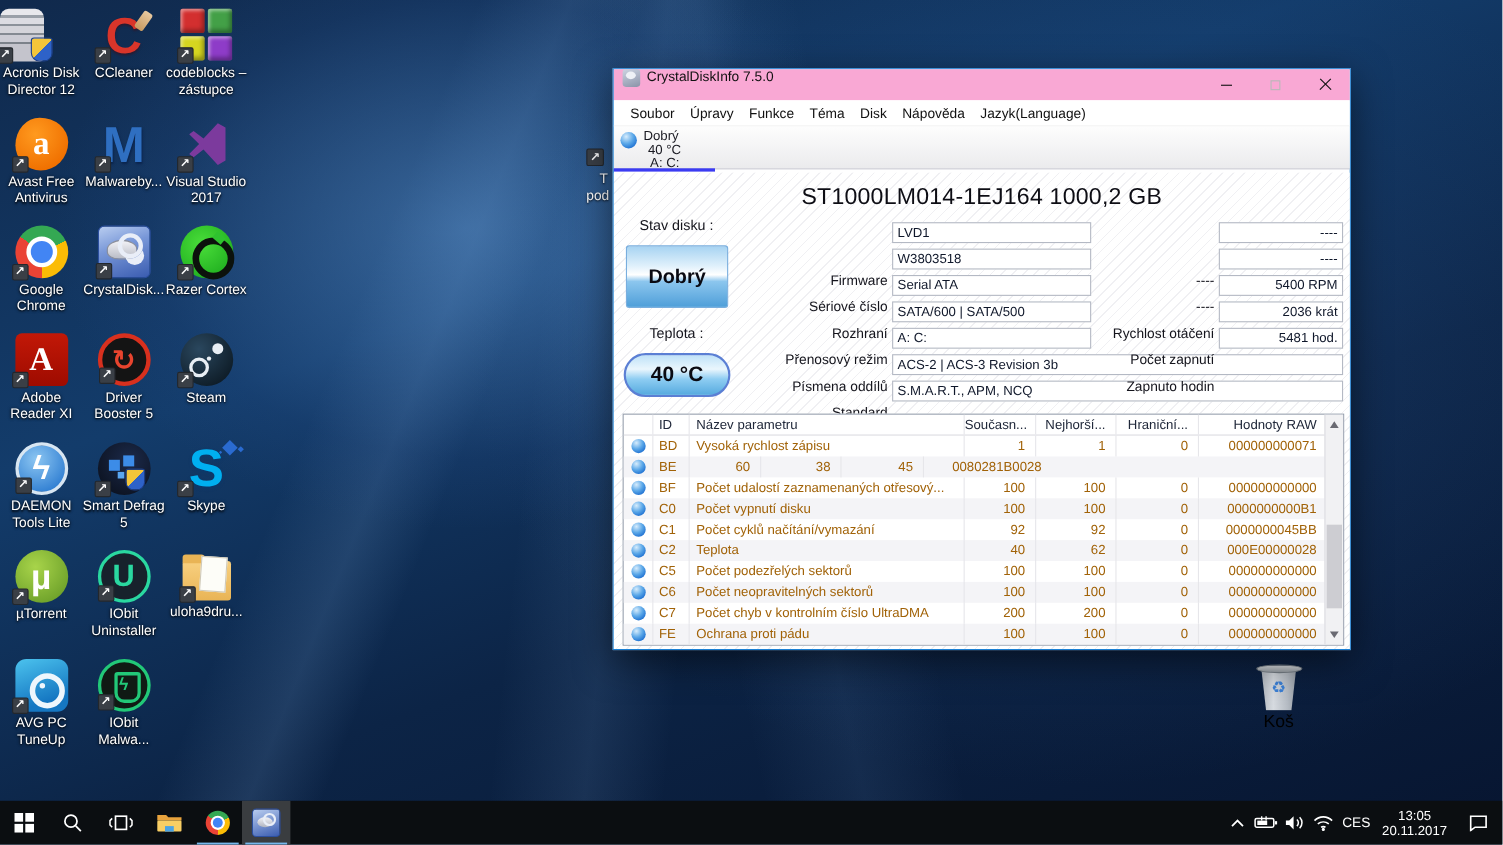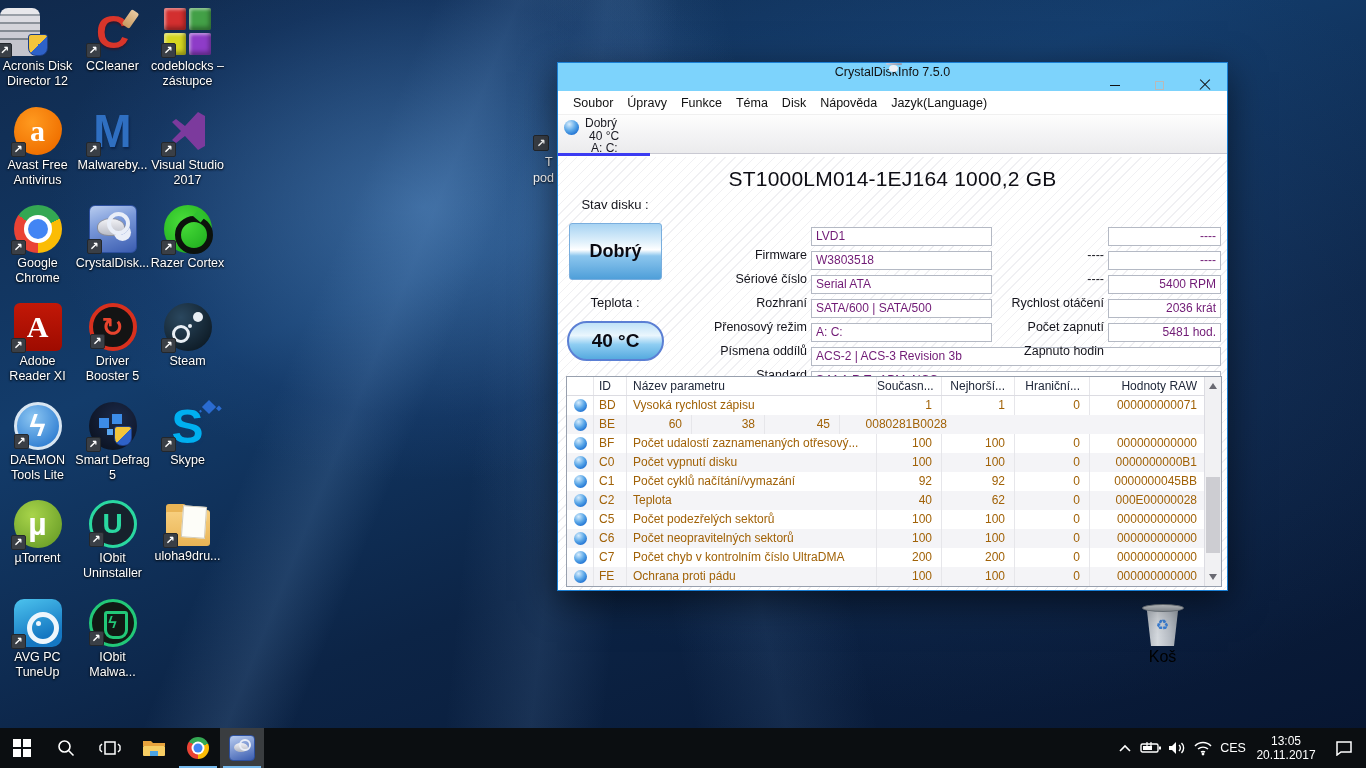--- a/index.html
+++ b/index.html
@@ -124,21 +124,21 @@
     font-size:11px; line-height:14px; text-align:center; font-weight:bold; }
   .hfrag-badge::after { content:"\2197"; }
   .hfrag-t1 { position:absolute; left:545px; top:155px; font-size:12.5px; color:#fff;
     text-shadow:0 1px 2px rgba(0,0,0,.95); }
   .hfrag-t2 { position:absolute; left:533px; top:171px; font-size:12.5px; color:#fff;
     text-shadow:0 1px 2px rgba(0,0,0,.95); }
 
   
   .win { position:absolute; left:557px; top:62px; width:671px; height:529px;
     background:#fff; border:1px solid #1a7fd4; box-shadow:0 10px 34px rgba(0,0,0,.55); }
-  .titlebar { position:relative; height:28px; background:#7dd3fc; display:flex; align-items:center;flex-direction:column; }
+  .titlebar { position:relative; height:28px; background:#f9a8d4; display:flex; align-items:flex-start; }
   .appico { width:16px; height:16px; margin:0 6px 0 8px; border-radius:3px;
     background:linear-gradient(160deg,#cdd4e2,#8a93a8); position:relative; }
   .appico::after { content:""; position:absolute; left:3px; top:2px; width:9px; height:7px;
     border-radius:50%; background:#eef1f6; }
   .wtitle { font-size:12.5px; color:#111; }
   .capbtns { margin-left:auto; display:flex; height:100%; }
   .capbtn { width:45px; height:100%; display:flex; align-items:center; justify-content:center; }
   .gly-min { width:10px; height:1px; background:#111; }
   .gly-max { width:9px; height:9px; border:1px solid #b9b9b9; }
   .gly-close { position:relative; width:12px; height:12px; }
@@ -172,22 +172,22 @@
     border:1px solid #79aede; border-radius:3px; display:flex; align-items:center; justify-content:center;
     background:linear-gradient(180deg,#a7d3f2 0%, #dff0fb 32%, #ffffff 47%, #8cc6ee 58%, #4f9fd9 100%);
     font-size:18px; font-weight:bold; color:#0a0a12; }
   .btn-temp { position:absolute; left:9px; top:164px; width:97px; height:40px;
     border:2px solid #5b7fd4; border-radius:20px; display:flex; align-items:center; justify-content:center;
     background:linear-gradient(180deg,#bfe2f8 0%, #eaf6fd 35%, #8ecdf2 60%, #56aadf 100%);
     font-size:19px; font-weight:bold; color:#0a0a12; }
 
   .flabel { position:absolute; height:19px; line-height:19px; font-size:12.5px;
     text-align:right; color:#14141c; white-space:nowrap;margin-top:44px; }
-  .fbox { position:absolute; height:19px; line-height:17px; font-size:12px; color:#701a75;
-    background:#fff; border:1px solid #b4b9c4; padding:0 4px; white-space:nowrap; overflow:hidden;margin-top:25px; }
+  .fbox { position:absolute; height:19px; line-height:17px; font-size:12px; color:#0f172a;
+    background:#fff; border:1px solid #b4b9c4; padding:0 4px; white-space:nowrap; overflow:hidden; }
   .flabel.mid { left:60px; width:189px; } .fbox.mid { left:253px; width:181px; }
   .flabel.rt  { left:420px; width:126px; } .fbox.rt { left:550px; width:113px; text-align:right; }
   .fbox.wide  { left:253px; width:410px; }
   .fy0 { top:45px; } .fy1 { top:69px; } .fy2 { top:93px; } .fy3 { top:117px; }
   .fy4 { top:141px; } .fy5 { top:165px; } .fy6 { top:189px; }
 
   
   .tbl { position:absolute; left:8px; top:219px; width:656px; height:211px;
     background:#fff; border:1px solid #98a0ae; }
   .thead,.trow { display:flex; height:19px; width:638px; font-size:12px; }

